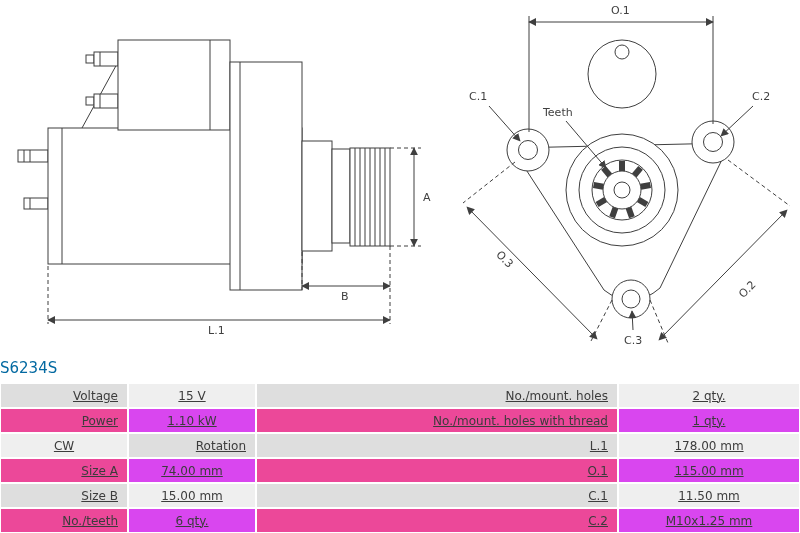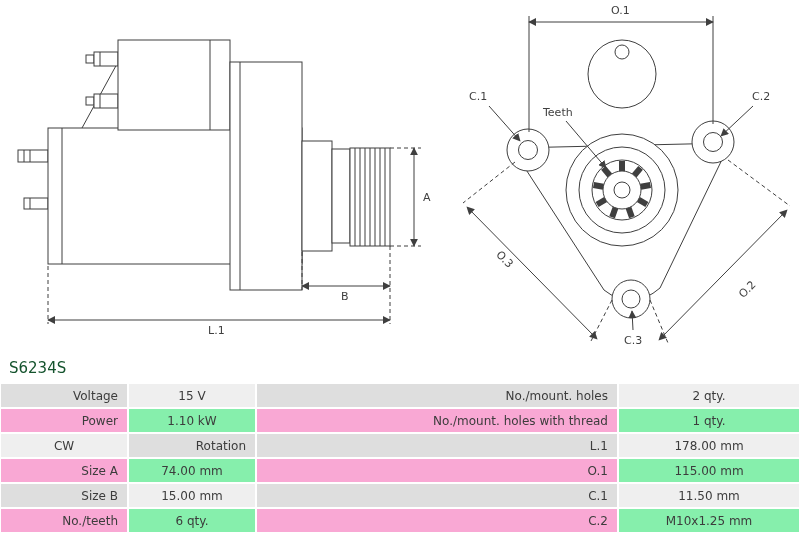--- a/index.html
+++ b/index.html
@@ -1,26 +1,26 @@
 <!DOCTYPE html>
 <html><head>
 <meta charset="utf-8">
 <style>
   html,body{margin:0;padding:0;background:#fff;}
   .page{width:800px;height:533px;position:relative;font-family:"DejaVu Sans","Liberation Sans",sans-serif;background:#fff;overflow:hidden;}
   .drawing-wrap{width:800px;height:352px;}
   svg text{font-family:"DejaVu Sans","Liberation Sans",sans-serif;fill:#3f3f3f;font-size:11px;}
-  .part-number{height:31px;display:flex;align-items:center;padding-left:9px;font-size:15px;color:#14532d;}
+  .part-number{height:31px;display:flex;align-items:center;font-size:15px;color:#0369a1;}
   .spec-table{width:800px;}
   .spec-row{display:grid;grid-template-columns:128px 128px 362px 182px;}
-  .cell{height:25px;box-sizing:border-box;border:1px solid #fff;font-size:12px;color:#3c3c3c;display:flex;align-items:center;}
+  .cell{height:25px;box-sizing:border-box;border:1px solid #fff;font-size:12px;color:#3c3c3c;display:flex;align-items:center;text-decoration:underline;}
   .c-label{justify-content:flex-end;padding-right:9px;}
   .c-value{justify-content:center;}
   .row-odd  .c-label{background:#dedede;} .row-odd  .c-value{background:#efefef;}
-  .row-even .c-label{background:#f9a8d4;} .row-even .c-value{background:#86efac;}
+  .row-even .c-label{background:#ec4899;} .row-even .c-value{background:#d946ef;}
 </style>
 </head>
 <body>
 
 <div class="page">
 
   <div class="drawing-wrap">
     <svg width="800" height="352" viewBox="0 0 800 352">
       <defs>
         <marker id="arr" viewBox="0 0 10 10" refX="9" refY="5" markerWidth="8" markerHeight="8" orient="auto-start-reverse">

